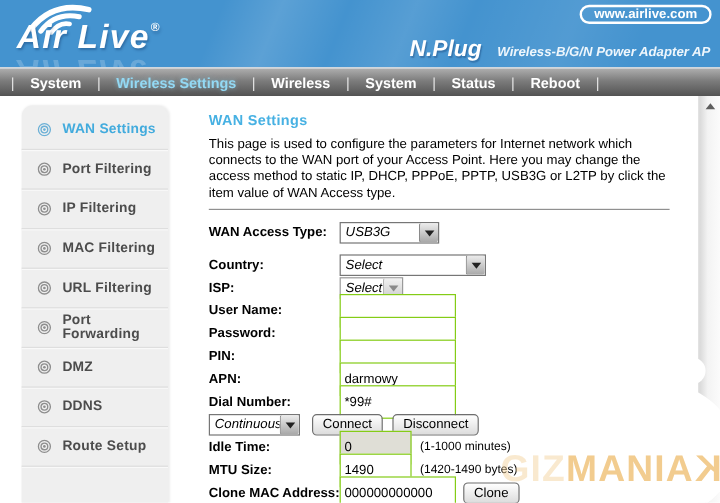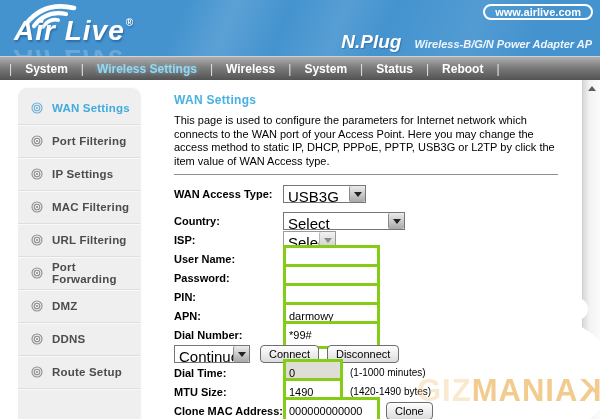--- a/index.html
+++ b/index.html
@@ -91,33 +91,33 @@
   .page-desc { margin-top: 7px; font-size: 11px; line-height: 13.5px; color: #000; width: 384px; }
   .rule { height: 1px; background: #909090; margin-top: 6px; }
 
   .form { margin-top: 9px; }
   .frow { display: flex; align-items: center; height: 19px; }
   .frow.gap-top { margin-top: 8px; }
   .flabel { width: 109px; font-weight: bold; font-size: 11px; flex: 0 0 auto; }
   .fnote { margin-left: 7px; font-size: 10px; }
 
   .tinput {
-    height: 28px; border: 3px solid #84cc16; background: #fff;
+    height: 28px; border: 1px solid #84cc16; background: #fff;
     font-family: "Liberation Sans", sans-serif; font-size: 11px;
     padding: 0 3px; color: #000;
   }
   .w97 { width: 97px; }
   .w60 { width: 60px; }
   .tinput.disabled { background: #dfded6; }
 
   .combo {
     display: inline-flex; align-items: stretch; height: 18px;
     border: 1px solid #767676; background: #fff;
   }
-  .combo-val { flex: 1; font-size: 15px; padding: 2px 0 0 4px; white-space: nowrap; overflow: hidden; }
+  .combo-val { flex: 1; font-size: 11px; padding: 2px 0 0 4px; white-space: nowrap; overflow: hidden; font-style: italic; }
   .combo-arrow {
     width: 16px; flex: 0 0 auto; border-left: 1px solid #8a8a8a; border-radius: 2px;
     background: linear-gradient(#ececec, #a8a8a8);
     display: flex; align-items: center; justify-content: center; cursor: pointer;
   }
   .combo-arrow::after { content: ""; border: 4px solid transparent; border-top: 5px solid #222; margin-top: 5px; }
   .combo.dim { border-color: #9a9a9a; }
   .combo.dim .combo-arrow { background: linear-gradient(#f2f2f2, #cfcfcf); border-left-color: #b5b5b5; }
   .combo.dim .combo-arrow::after { border-top-color: #8a8a8a; }
 
@@ -203,21 +203,21 @@
           <circle class="dot" cx="6" cy="6" r="1.1"></circle>
         </svg>
       <span class="sb-label">Port Filtering</span>
     </div>
     <div class="sb-item">
       <svg class="sb-icon" width="12" height="12" viewBox="0 0 12 12">
           <circle class="ring" cx="6" cy="6" r="5"></circle>
           <circle class="ring" cx="6" cy="6" r="2.8"></circle>
           <circle class="dot" cx="6" cy="6" r="1.1"></circle>
         </svg>
-      <span class="sb-label">IP Settings</span>
+      <span class="sb-label">IP Filtering</span>
     </div>
     <div class="sb-item">
       <svg class="sb-icon" width="12" height="12" viewBox="0 0 12 12">
           <circle class="ring" cx="6" cy="6" r="5"></circle>
           <circle class="ring" cx="6" cy="6" r="2.8"></circle>
           <circle class="dot" cx="6" cy="6" r="1.1"></circle>
         </svg>
       <span class="sb-label">MAC Filtering</span>
     </div>
     <div class="sb-item">
@@ -321,21 +321,21 @@
       <div class="frow">
         <div class="combo" style="width:76px">
           <span class="combo-val">Continuous</span>
           <span class="combo-arrow"></span>
         </div>
         <button class="btn ml10">Connect</button>
         <button class="btn ml8">Disconnect</button>
       </div>
 
       <div class="frow">
-        <span class="flabel">Dial Time:</span>
+        <span class="flabel">Idle Time:</span>
         <input class="tinput w60 disabled" type="text" value="0" style="">
         <span class="fnote">(1-1000 minutes)</span>
       </div>
 
       <div class="frow">
         <span class="flabel">MTU Size:</span>
         <input class="tinput w60" type="text" value="1490" style="">
         <span class="fnote">(1420-1490 bytes)</span>
       </div>
 

